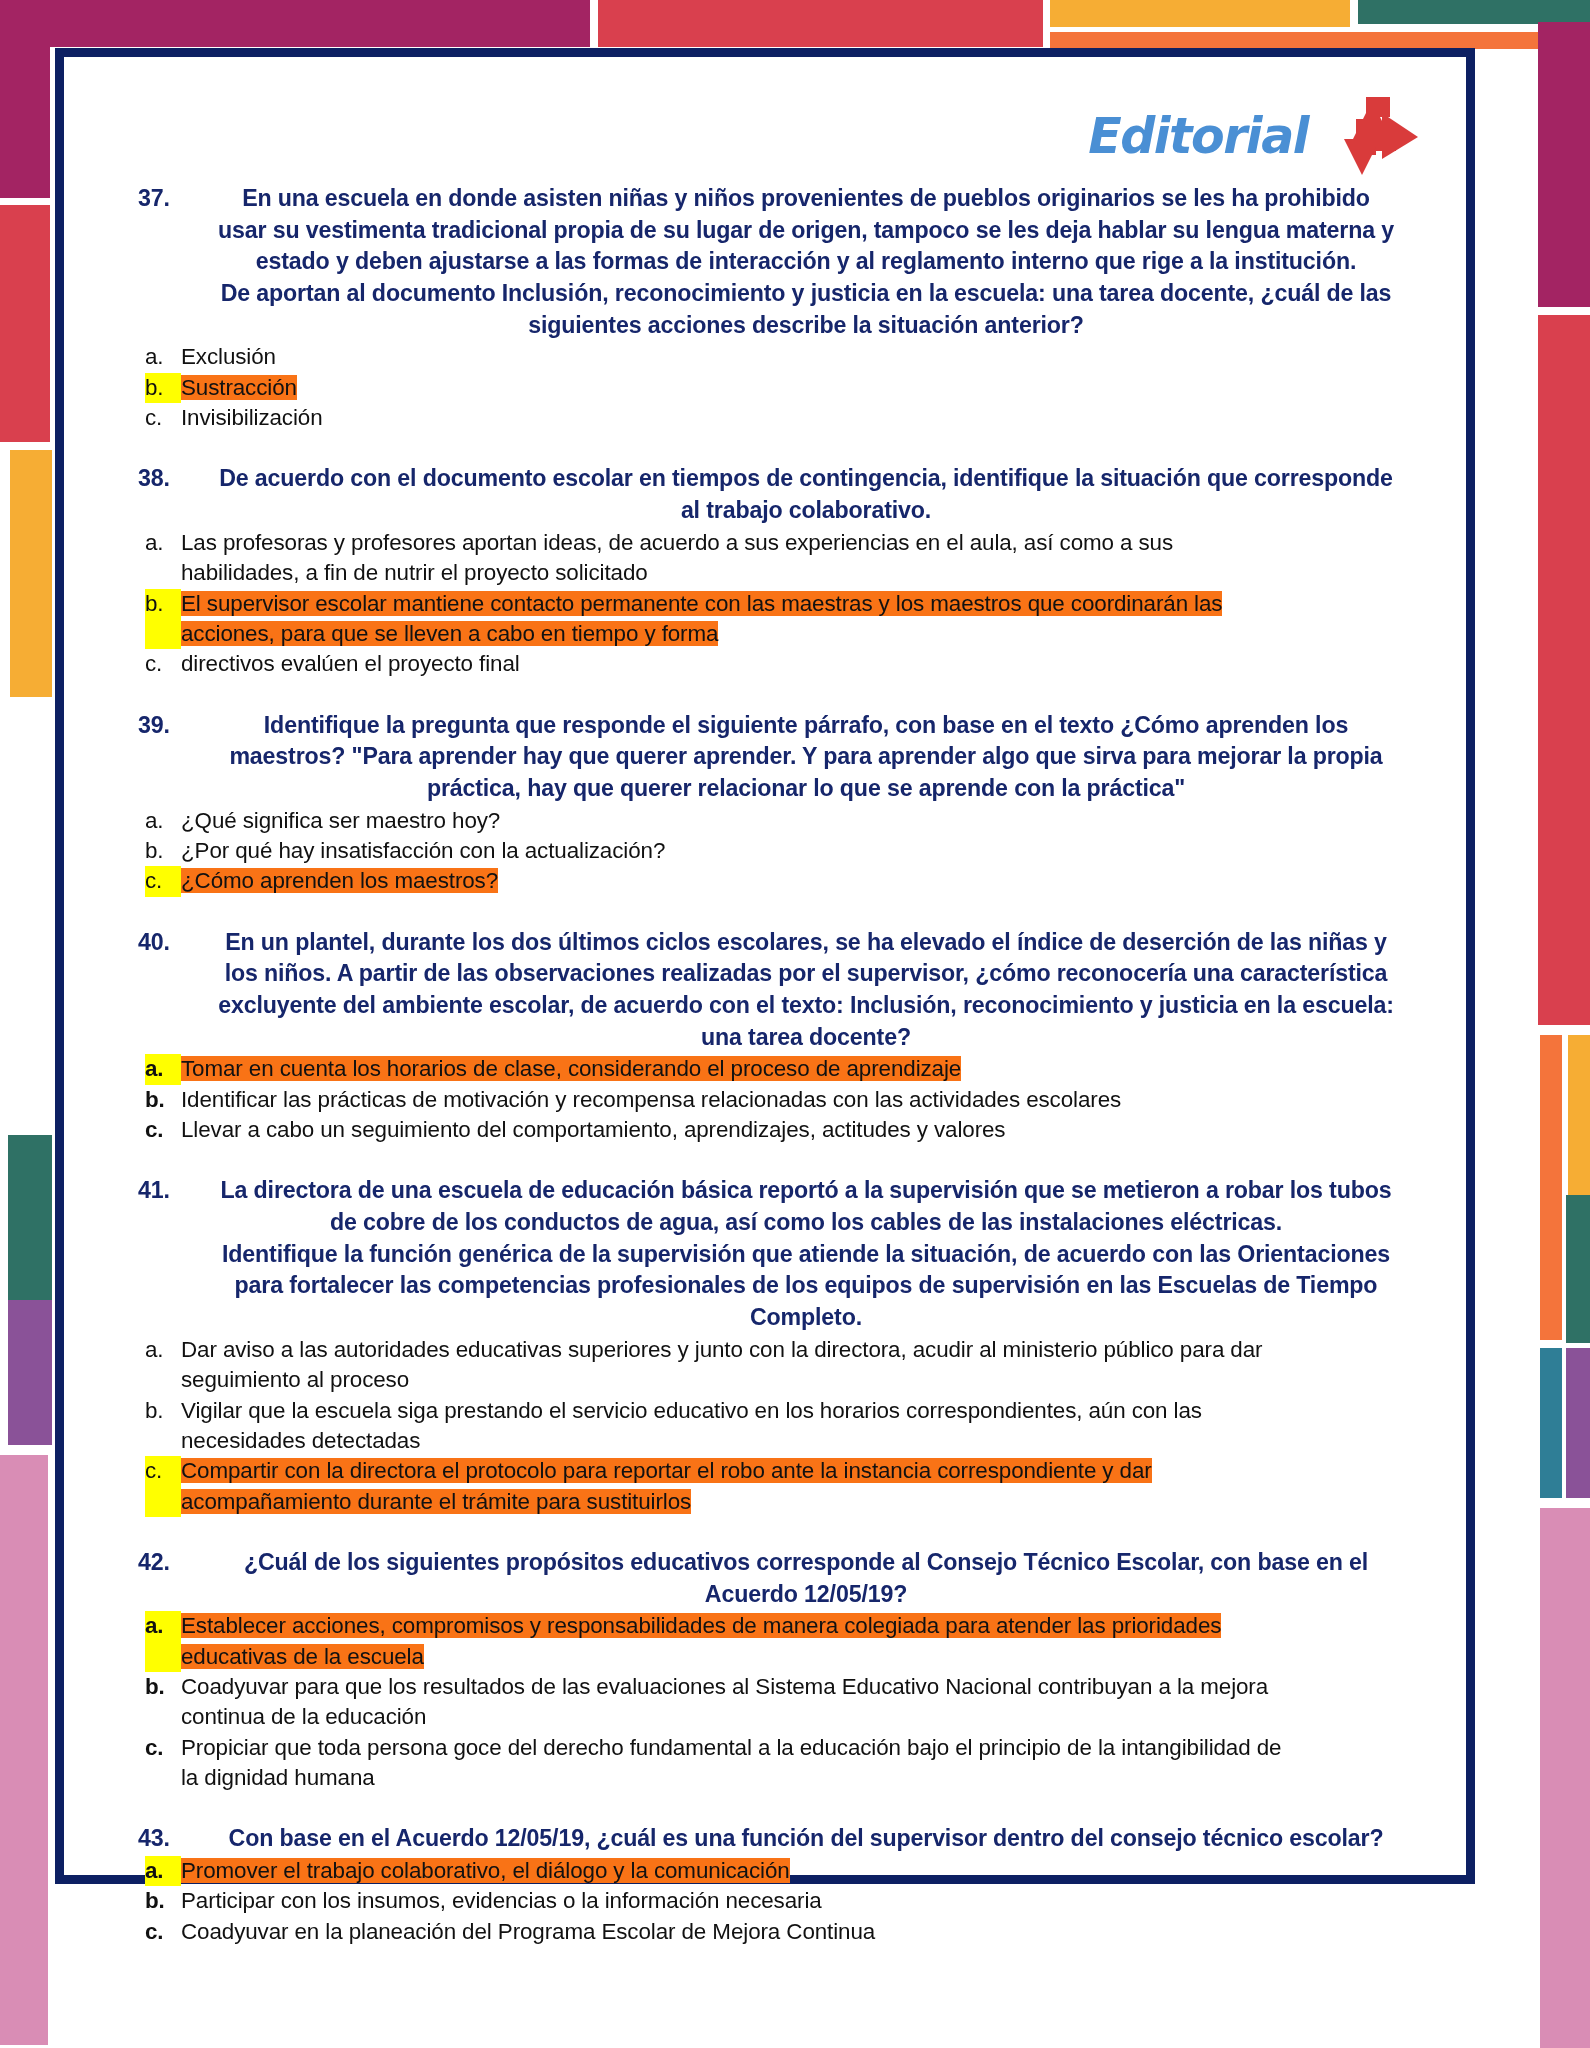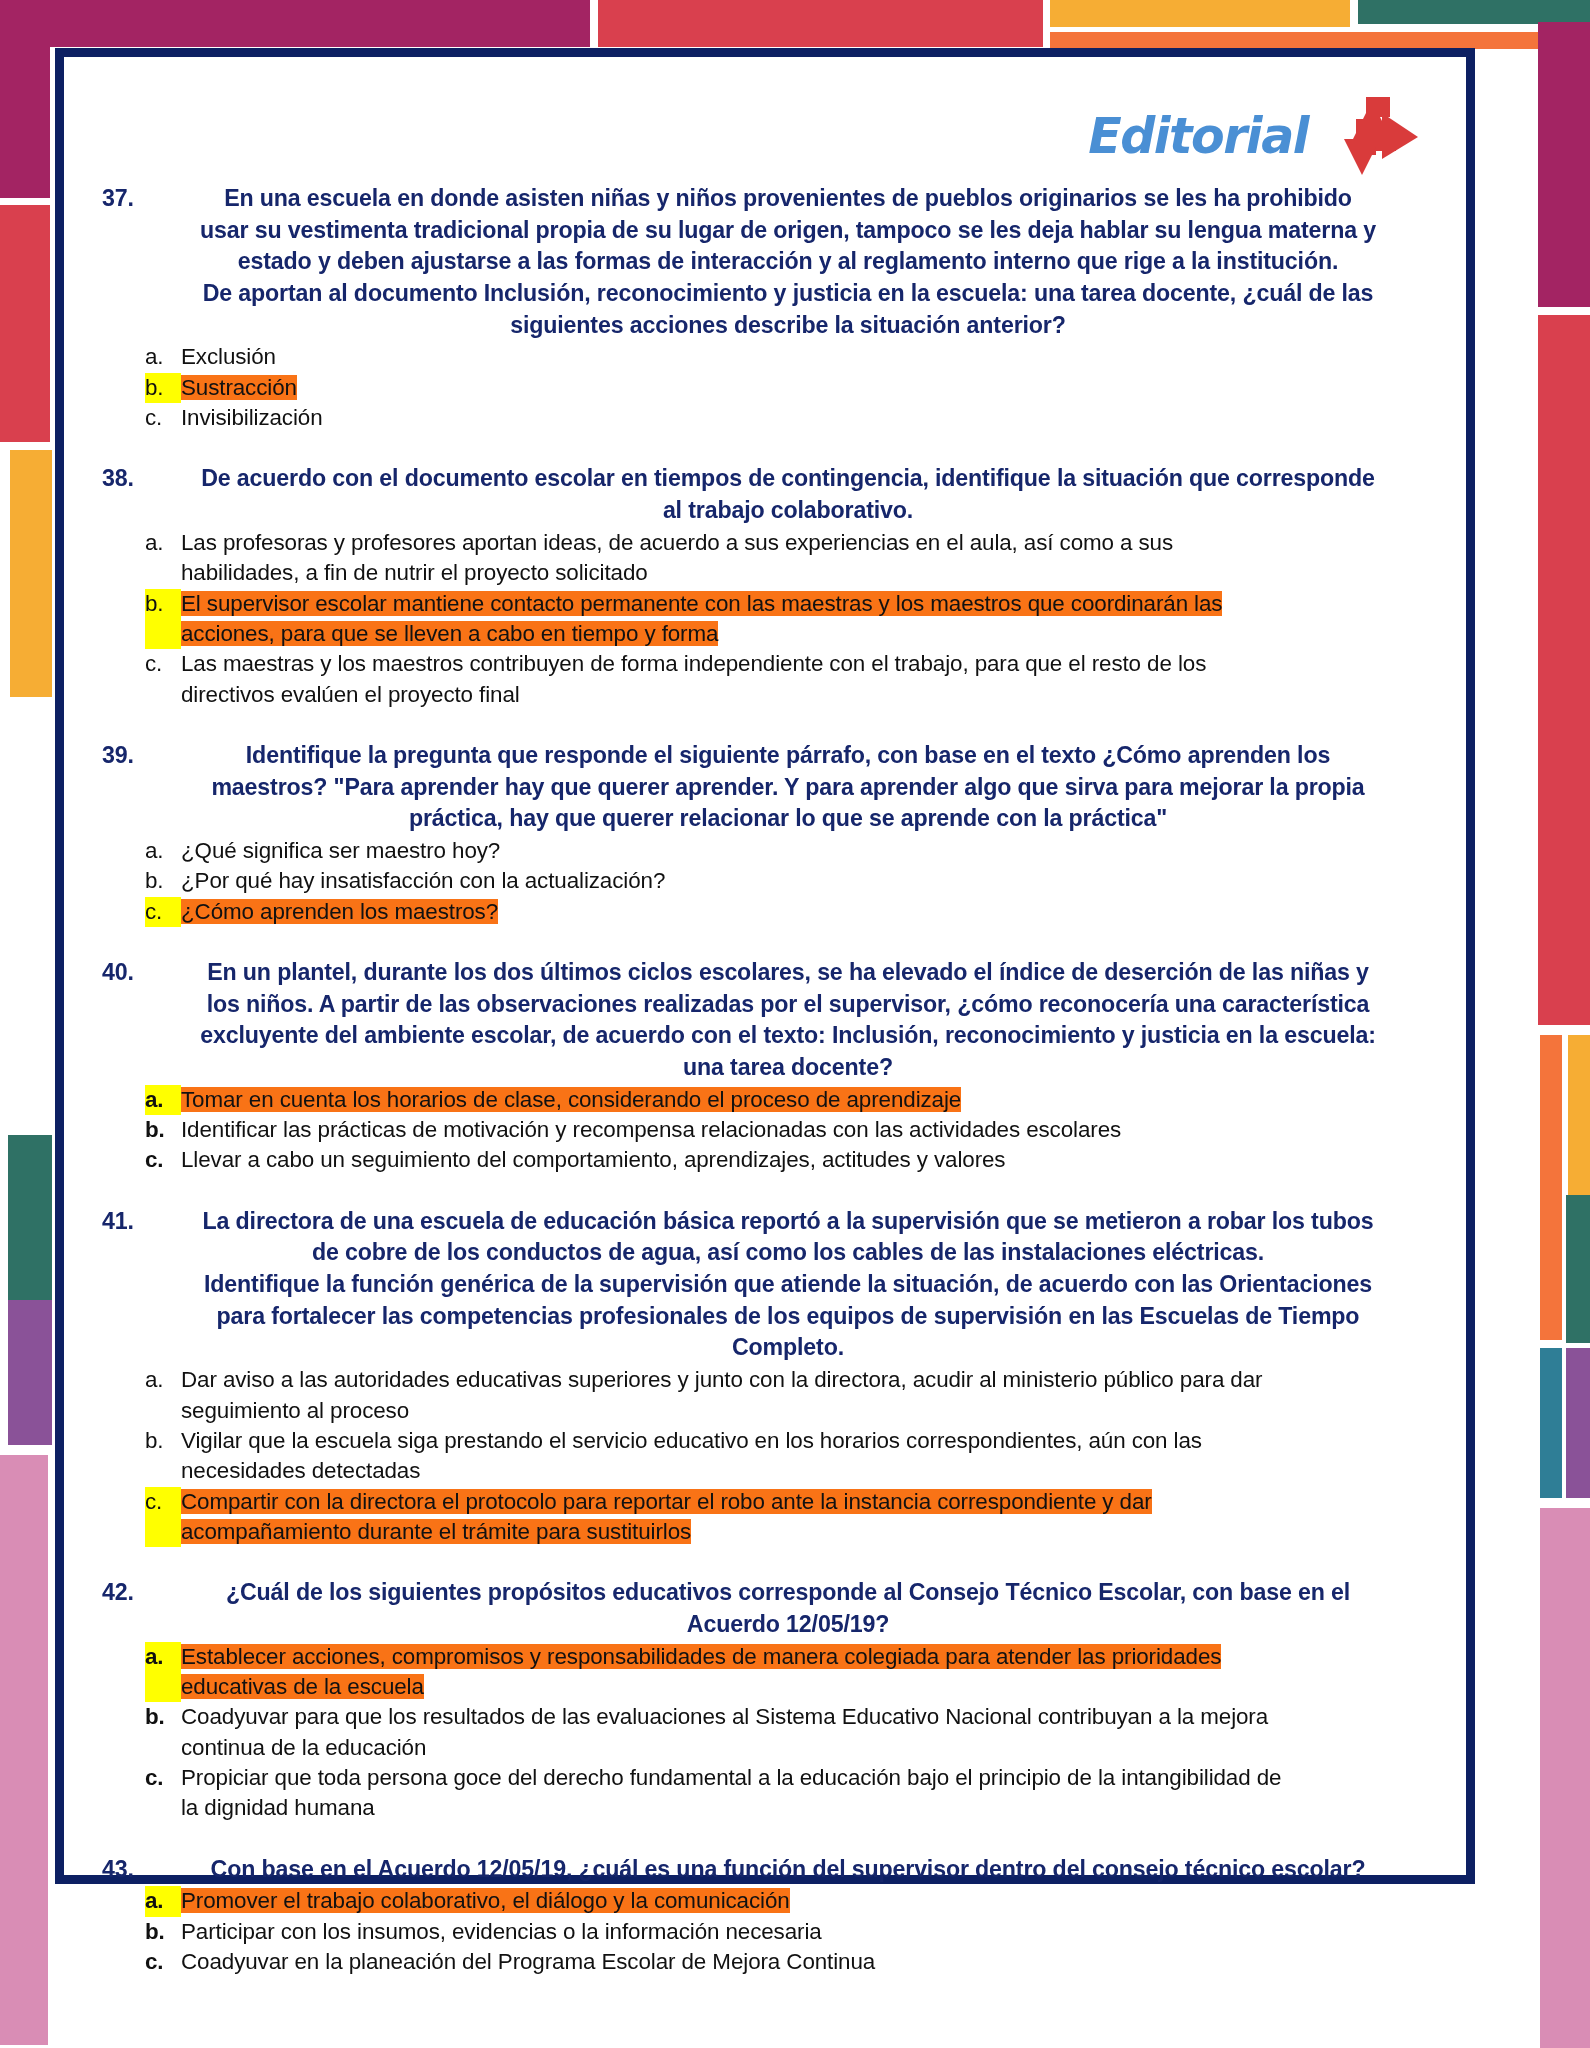--- a/index.html
+++ b/index.html
@@ -48,21 +48,21 @@
   
   .q-block { margin-bottom: 30px; }
   .q-stem {
     display: flex;
     color: #16266b;
     font-weight: 700;
     font-size: 23.2px;
     line-height: 1.365;
     letter-spacing: -0.15px;
   }
-  .q-num { flex: 0 0 auto; width: 46px; }
+  .q-num { flex: 0 0 auto; width: 46px; margin-left: 36px; }
   .q-text { flex: 1 1 auto; }
   .q-text .ln { display: block; text-align: center; }
 
   .opts { margin-top: 1px; }
   .opt {
     display: flex;
     color: #111111;
     font-weight: 400;
     font-size: 22.4px;
     line-height: 1.355;
@@ -174,21 +174,20 @@
               <div class="opt">
                 <span class="opt-letter hl">b.</span>
                 <span class="opt-body">
                   <span class="ln"><span class="hl-inline">El supervisor escolar mantiene contacto permanente con las maestras y los maestros que coordinarán las</span></span>
                   <span class="ln"><span class="hl-inline">acciones, para que se lleven a cabo en tiempo y forma</span></span>
                 </span>
               </div>
               <div class="opt">
                 <span class="opt-letter">c.</span>
                 <span class="opt-body">
-                  <span class="ln"><span>Las maestras y los maestros contribuyen de forma independiente con el trabajo, para que el resto de los</span></span>
                   <span class="ln"><span>directivos evalúen el proyecto final</span></span>
                 </span>
               </div>
             </div>
           </div>
           <div class="q-block">
             <div class="q-stem">
               <span class="q-num">39.</span>
               <span class="q-text">
                 <span class="ln">Identifique la pregunta que responde el siguiente párrafo, con base en el texto ¿Cómo aprenden los</span>

